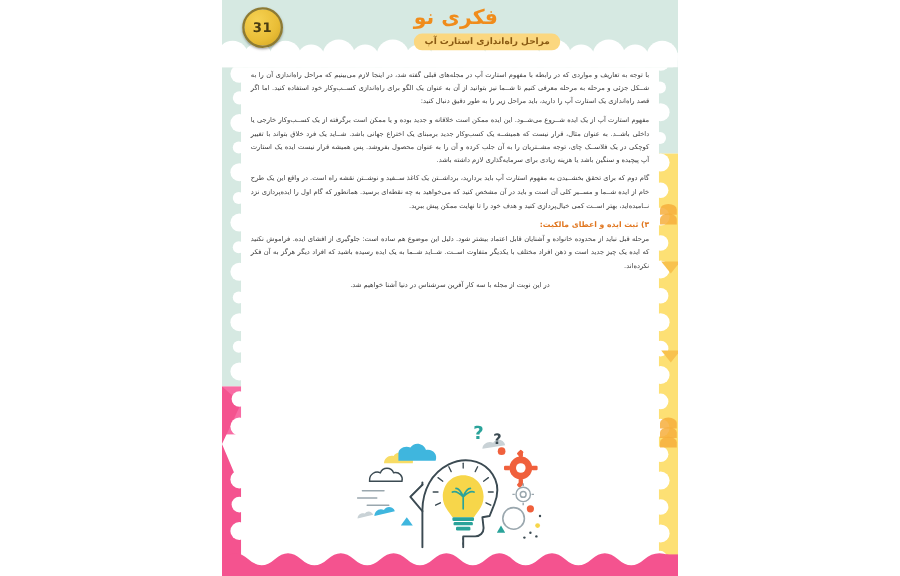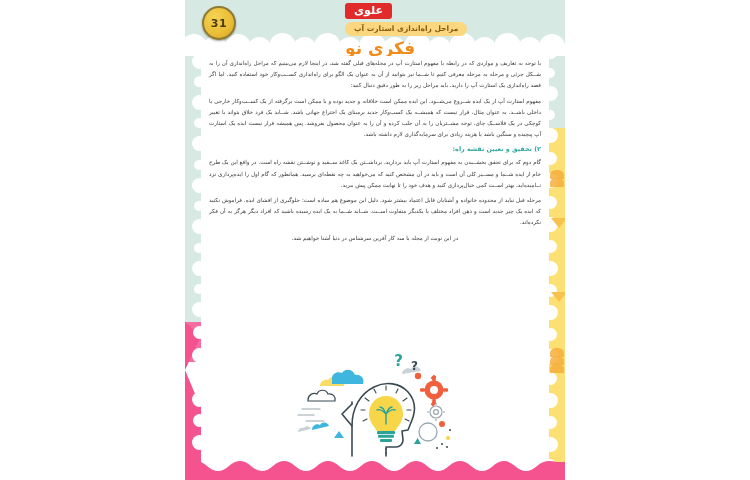--- a/index.html
+++ b/index.html
@@ -325,39 +325,36 @@
       <div class="wave-dot" style="left:309px;top:33px; width:27px;height:27px;"></div>
       <div class="wave-dot" style="left:333px;top:37px; width:23px;height:23px;"></div>
       <div class="wave-dot" style="left:354px;top:34px; width:26px;height:26px;"></div>
     </div>
 
     <div id="page-coin">
       <span>31</span>
     </div>
 
     <div id="title-block">
-      <div style="overflow:hidden;">
-        <div id="brand-badge">علوی</div>
-      </div>
+      <div id="section-title">فکری نو</div>
       <div style="overflow:hidden;">
         <div id="subtitle-badge">مراحل راه‌اندازی استارت آپ</div>
       </div>
-      <div id="section-title">فکری نو</div>
     </div>
   </div>
 
   <div id="content">
 
     <p class="para">با توجه به تعاریف و مواردی که در رابطه با مفهوم استارت آپ در مجله‌های قبلی گفته شد، در اینجا لازم می‌بینیم که مراحل راه‌اندازی آن را به شــکل جزئی و مرحله به مرحله معرفی کنیم تا شــما نیز بتوانید از آن به عنوان یک الگو برای راه‌اندازی کســب‌وکار خود استفاده کنید. اما اگر قصد راه‌اندازی یک استارت آپ را دارید، باید مراحل زیر را به طور دقیق دنبال کنید:</p>
 
     <p class="para">مفهوم استارت آپ از یک ایده شــروع می‌شــود. این ایده ممکن است خلاقانه و جدید بوده و یا ممکن است برگرفته از یک کســب‌وکار خارجی یا داخلی باشــد. به عنوان مثال، قرار نیست که همیشــه یک کسب‌وکار جدید برمبنای یک اختراع جهانی باشد. شــاید یک فرد خلاق بتواند با تغییر کوچکی در یک فلاســک چای، توجه مشــتریان را به آن جلب کرده و آن را به عنوان محصول بفروشد. پس همیشه قرار نیست ایده یک استارت آپ پیچیده و سنگین باشد یا هزینه زیادی برای سرمایه‌گذاری لازم داشته باشد.</p>
 
-    <h3 class="heading h-2">۲) تحقیق و تعیین نقشه راه:</h3>
     <p class="para">گام دوم که برای تحقق بخشــیدن به مفهوم استارت آپ باید بردارید، برداشــتن یک کاغذ ســفید و نوشــتن نقشه راه است. در واقع این یک طرح خام از ایده شــما و مســیر کلی آن است و باید در آن مشخص کنید که می‌خواهید به چه نقطه‌ای برسید. همانطور که گام اول را ایده‌پردازی نزد نــامیده‌اید، بهتر اســت کمی خیال‌پردازی کنید و هدف خود را تا نهایت ممکن پیش ببرید.</p>
 
+    <h3 class="heading h-3">۳) ثبت ایده و اعطای مالکیت:</h3>
     <p class="para">مرحله قبل نباید از محدوده خانواده و آشنایان قابل اعتماد بیشتر شود. دلیل این موضوع هم ساده است: جلوگیری از افشای ایده. فراموش نکنید که ایده یک چیز جدید است و ذهن افراد مختلف با یکدیگر متفاوت اســت. شــاید شــما به یک ایده رسیده باشید که افراد دیگر هرگز به آن فکر نکرده‌اند.</p>
 
     <p class="closing">در این نوبت از مجله با سه کار آفرین سرشناس در دنیا آشنا خواهیم شد.</p>
   </div>
 
   <div id="illustration">
     <svg width="170" height="105" viewBox="0 0 170 105" xmlns="http://www.w3.org/2000/svg">
 
       <g fill="none" stroke="#3b4a52" stroke-width="1.6" stroke-linecap="round" stroke-linejoin="round">
         <path d="M62 104 L62 74 C62 56 70 42 84 35 C96 29 110 31 118 40 C125 48 126 58 122 68 L118 78 L112 79 L113 88 C113 92 110 95 106 95 L96 95 L96 104"></path>

